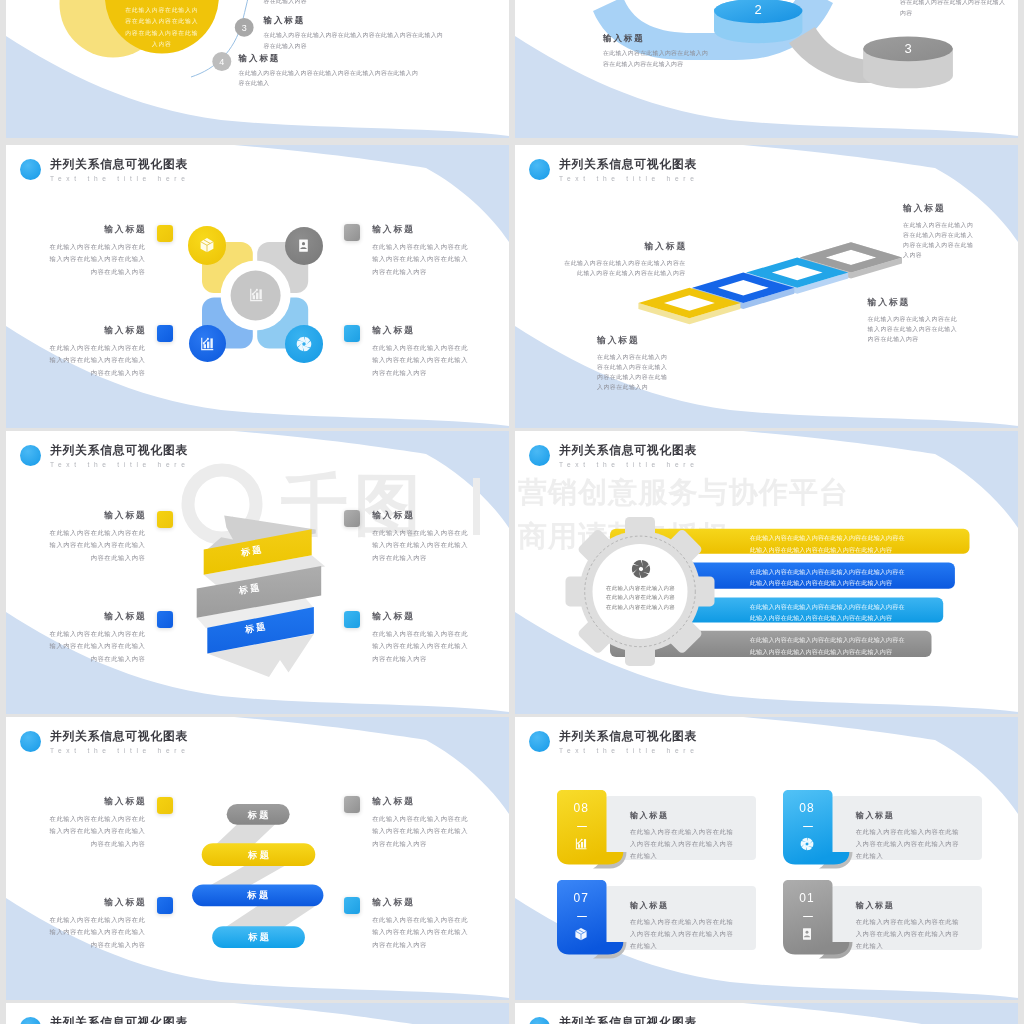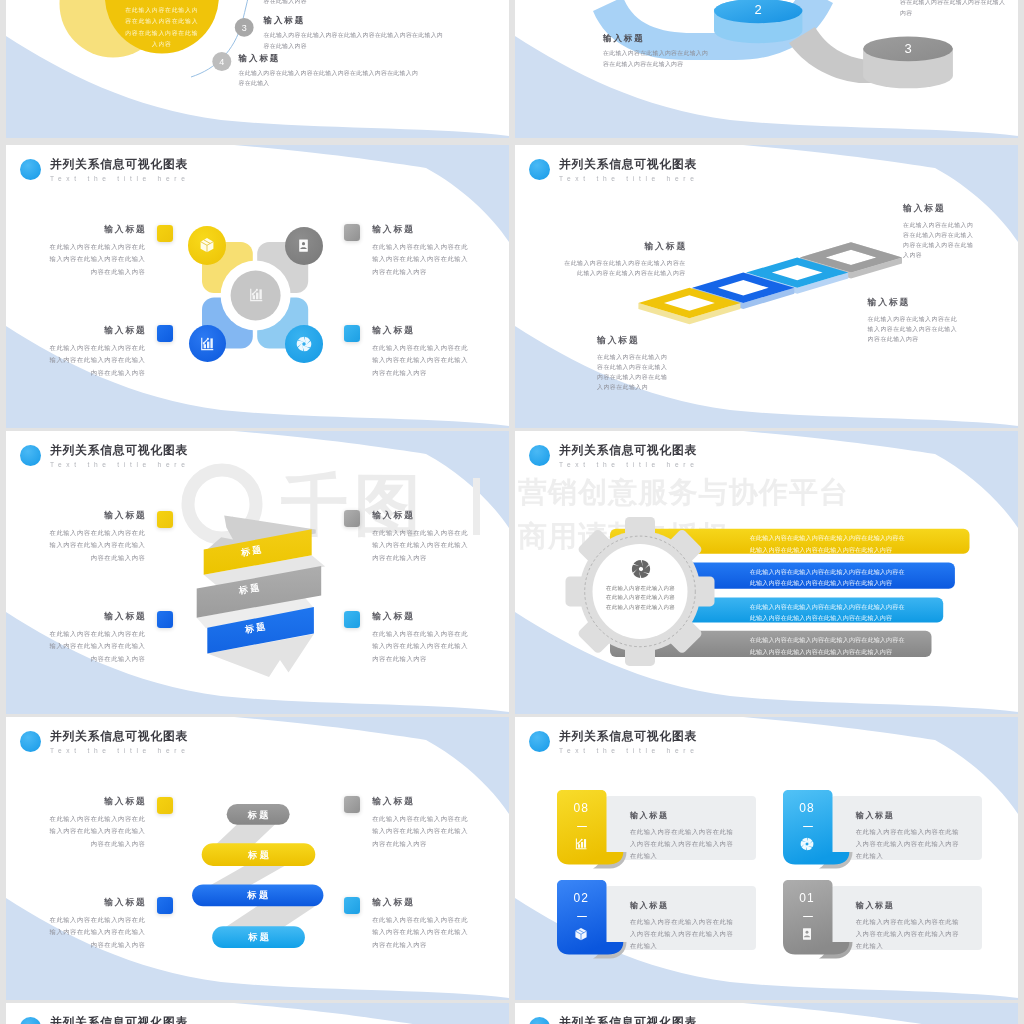--- a/index.html
+++ b/index.html
@@ -475,21 +475,21 @@
           </svg></div>
     <div class="ctitle">输入标题</div>
     <div class="cbody">在此输入内容在此输入内容在此输入内容在此输入内容在此输入内容在此输入</div>
   </div>
   <div class="card" style="left:41.7px;top:162.6px">
     <div class="cpanel"></div>
     <svg class="ctab" viewBox="0 0 70 80" width="70" height="80">
           <path d="M44 62 L69.5 62 C69.5 71.5 62.5 78.5 53 78.5 L36 78.5 C44 74 44 68 44 62 Z" fill="#bdbdbd"></path>
           <path d="M0 5 C0 2.2 2.2 0 5 0 L44.5 0 C47.3 0 49.5 2.2 49.5 5 L49.5 62 C49.5 62 49.5 62 49.5 62 L66.3 62 C66.3 70.6 59.8 74.5 51 74.5 L12 74.5 C5 74.5 0 70.2 0 63 Z" fill="url(#cardB)"></path>
         </svg>
-    <div class="cnum">02</div>
+    <div class="cnum">07</div>
     <div class="cdash"></div>
     <div class="cicon" style="color:#f2f7ff"><svg width="14" height="14" viewBox="0 0 24 24">
             <use href="#icon-box2"></use>
           </svg></div>
     <div class="ctitle">输入标题</div>
     <div class="cbody">在此输入内容在此输入内容在此输入内容在此输入内容在此输入内容在此输入</div>
   </div>
   <div class="card" style="left:267.5px;top:72.6px">
     <div class="cpanel"></div>
     <svg class="ctab" viewBox="0 0 70 80" width="70" height="80">

